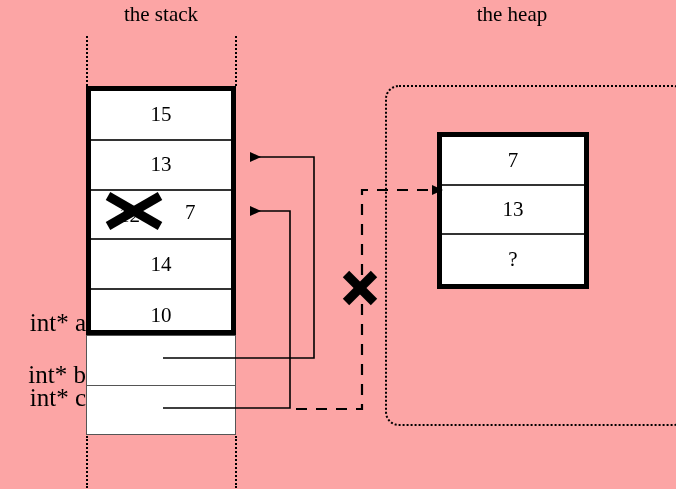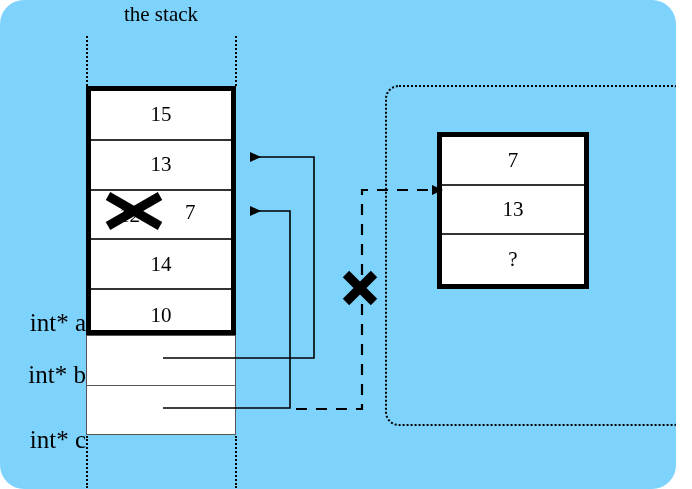--- a/index.html
+++ b/index.html
@@ -4,24 +4,23 @@
 <style>
   html, body {
     margin: 0;
     padding: 0;
     background: #ffffff;
   }
   #canvas {
     position: relative;
     width: 676px;
     height: 489px;
-    background: #7dd3fc;
+    background: #fca5a5;
     font-family: "Liberation Serif", "DejaVu Serif", serif;
     overflow: hidden;
-    border-radius: 24px;
   }
   .title {
     position: absolute;
     font-size: 21px;
     color: #000000;
     white-space: nowrap;
     text-align: center;
   }
   #stack-title { left: 86px; top: 2px; width: 150px; }
   #heap-title  { left: 436px; top: 2px; width: 152px; }
@@ -87,21 +86,21 @@
     right: 0;
     width: 84px;
     text-align: right;
     font-size: 25px;
     color: #000000;
     white-space: nowrap;
     margin-top: 9px;
   }
   #label-a { left: 2px; top: 300px; }
   #label-b { left: 2px; top: 352px; }
-  #label-c { left: 2px; top: 417px; }
+  #label-c { left: 2px; top: 375px; }
 
   
   .new-value {
     position: absolute;
     font-size: 21px;
     color: #000000;
   }
   #new-value-7 { left: 185px; top: 200px; }
 
   
@@ -145,20 +144,21 @@
     height: 489px;
     pointer-events: none;
   }
 </style>
 </head>
 <body>
 
 <div id="canvas">
 
   <div class="title" id="stack-title">the stack</div>
+  <div class="title" id="heap-title">the heap</div>
 
   <div class="stack-guide" id="stack-guide-left-top"></div>
   <div class="stack-guide" id="stack-guide-right-top"></div>
   <div class="stack-guide" id="stack-guide-left-bottom"></div>
   <div class="stack-guide" id="stack-guide-right-bottom"></div>
 
   <div id="stack-frame">
     <div class="cell">
       <span class="cell-value">15</span>
     </div>

